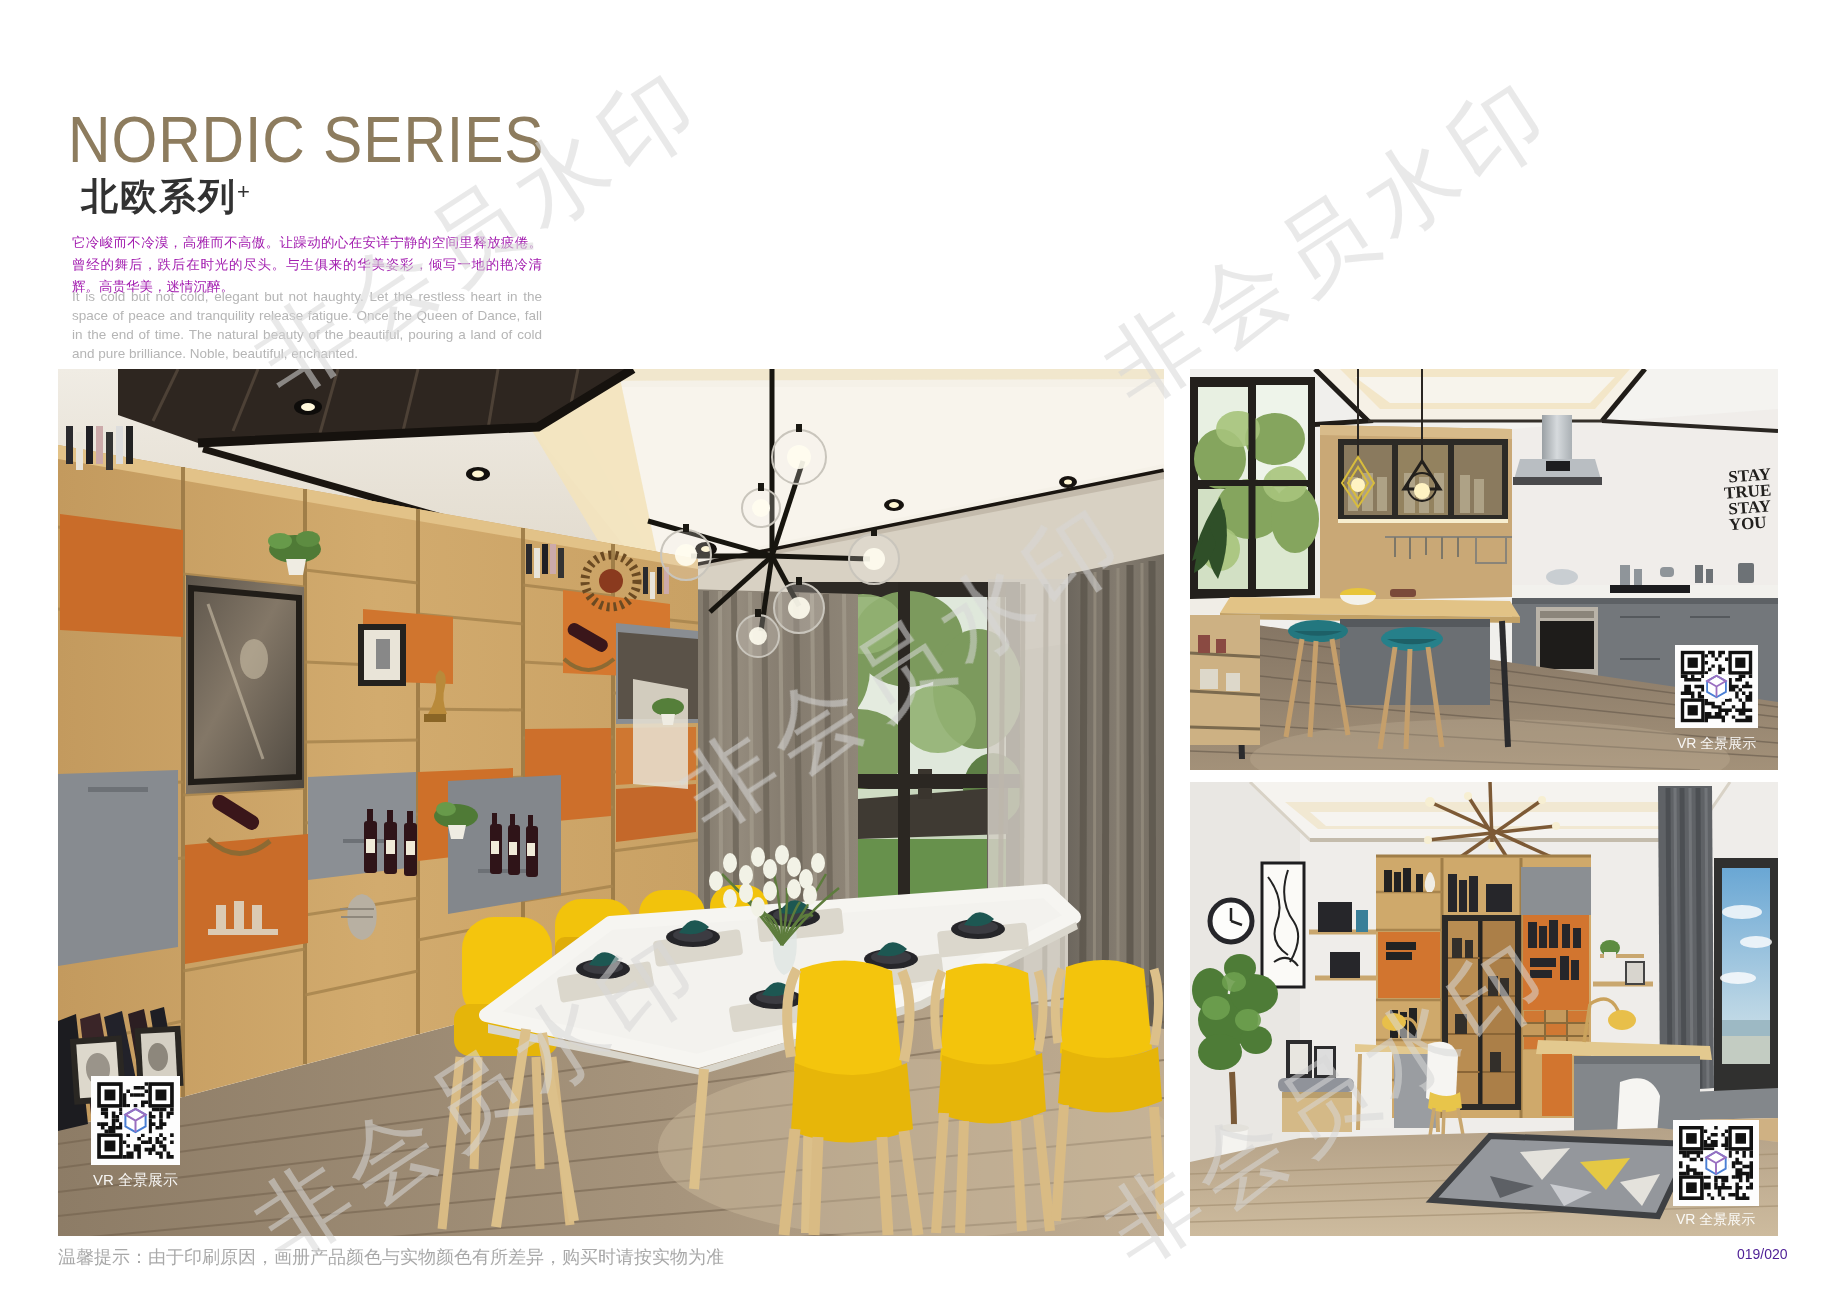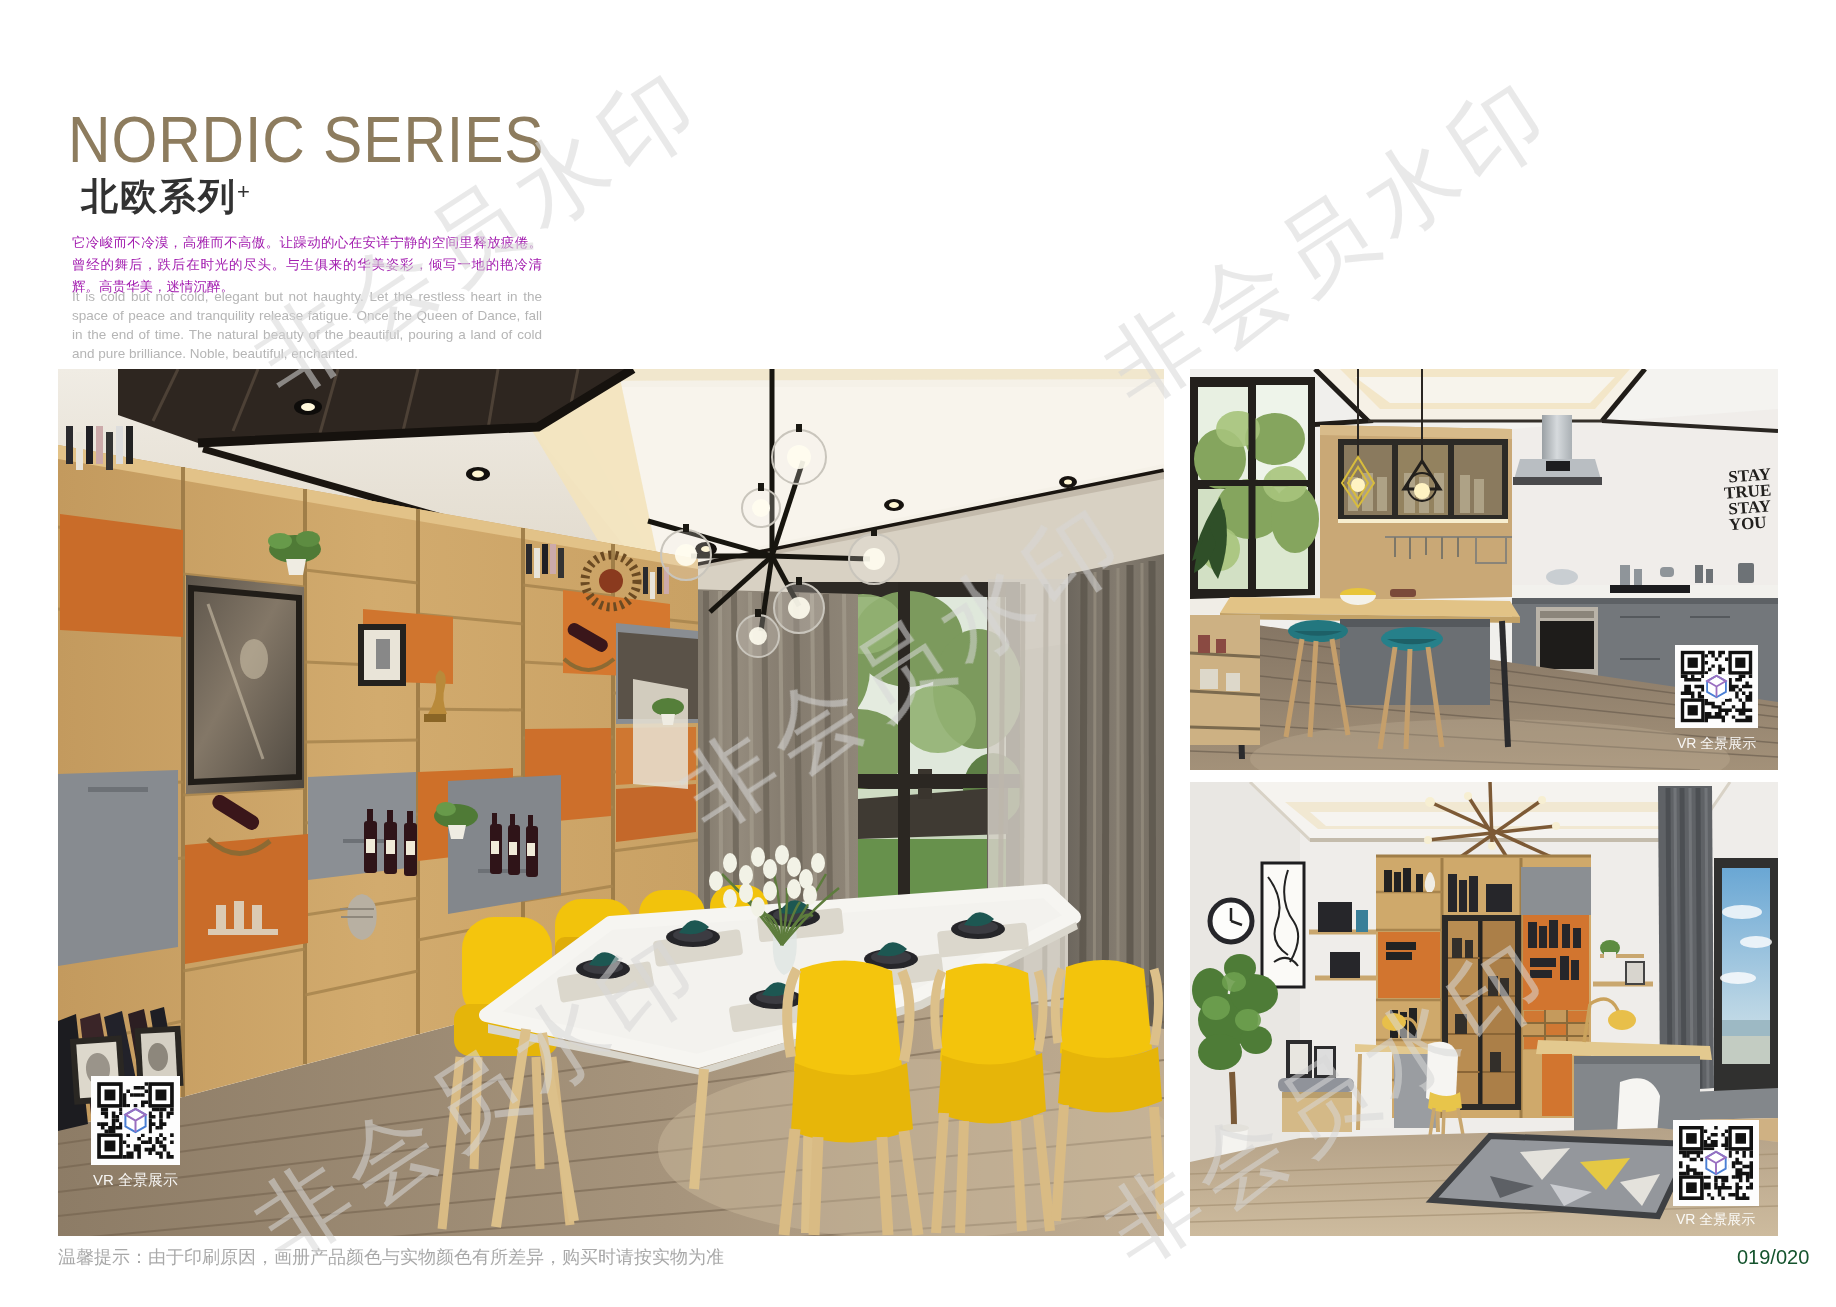--- a/index.html
+++ b/index.html
@@ -1030,12 +1030,12 @@
 </svg>
 
 <div class="abs" style="left:220px;top:170px;width:520px;text-align:center;font-size:92px;color:rgba(215,215,215,0.55);letter-spacing:10px;transform:rotate(-33deg);transform-origin:center;white-space:nowrap;z-index:50;pointer-events:none;">非会员水印</div>
 <div class="abs" style="left:1070px;top:180px;width:520px;text-align:center;font-size:92px;color:rgba(215,215,215,0.55);letter-spacing:10px;transform:rotate(-33deg);transform-origin:center;white-space:nowrap;z-index:50;pointer-events:none;">非会员水印</div>
 <div class="abs" style="left:645px;top:605px;width:520px;text-align:center;font-size:92px;color:rgba(215,215,215,0.55);letter-spacing:10px;transform:rotate(-33deg);transform-origin:center;white-space:nowrap;z-index:50;pointer-events:none;">非会员水印</div>
 <div class="abs" style="left:220px;top:1035px;width:520px;text-align:center;font-size:92px;color:rgba(215,215,215,0.55);letter-spacing:10px;transform:rotate(-33deg);transform-origin:center;white-space:nowrap;z-index:50;pointer-events:none;">非会员水印</div>
 <div class="abs" style="left:1070px;top:1040px;width:520px;text-align:center;font-size:92px;color:rgba(215,215,215,0.55);letter-spacing:10px;transform:rotate(-33deg);transform-origin:center;white-space:nowrap;z-index:50;pointer-events:none;">非会员水印</div>
 
 <div class="abs" style="left:58px;top:1245px;font-size:18px;color:#a9a9a9;">温馨提示：由于印刷原因，画册产品颜色与实物颜色有所差异，购买时请按实物为准</div>
 
-<div class="abs" style="left:1737px;top:1246px;font-size:20px;color:#14532d;">019/020</div>
+<div class="abs" style="left:1737px;top:1246px;font-size:14px;color:#4c1d95;">019/020</div>
 </body></html>

